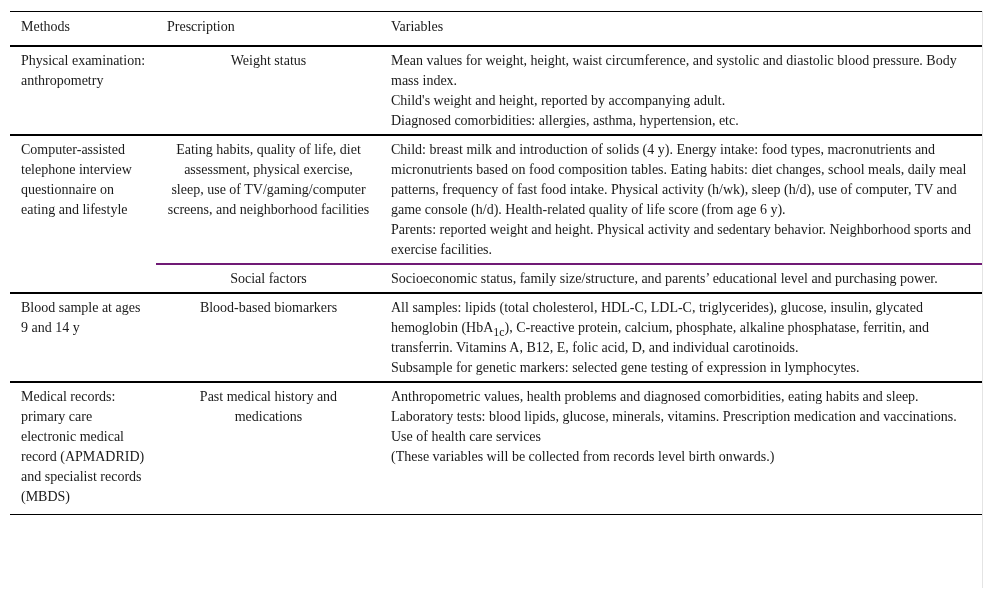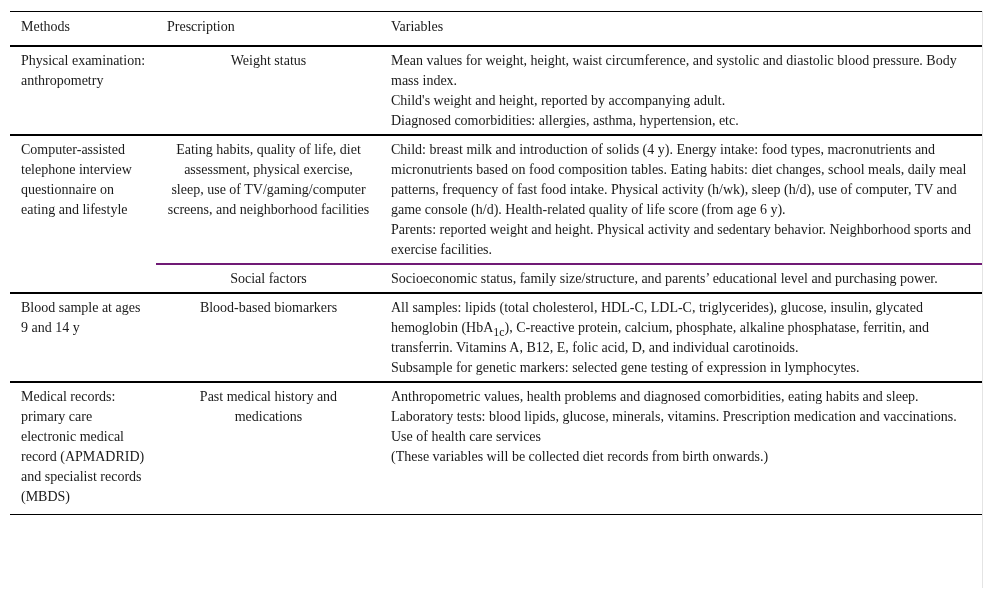--- a/index.html
+++ b/index.html
@@ -60,17 +60,17 @@
       <td>
         <span class="line"><span class="it">All samples:</span><span> lipids (total cholesterol, HDL-C, LDL-C, triglycerides), glucose, insulin, glycated hemoglobin (HbA</span><sub>1c</sub><span>), C-reactive protein, calcium, phosphate, alkaline phosphatase, ferritin, and transferrin. Vitamins A, B12, E, folic acid, D, and individual carotinoids.</span></span>
         <span class="line"><span class="it">Subsample for genetic markers:</span><span> selected gene testing of expression in lymphocytes.</span></span>
       </td>
     </tr>
     <tr class="sep">
       <td class="c1" style="padding-bottom:7px">Medical records: primary care electronic medical record (APMADRID) and specialist records (MBDS)</td>
       <td class="c2">Past medical history and medications</td>
       <td>
         <span class="line">Anthropometric values, health problems and diagnosed comorbidities, eating habits and sleep. Laboratory tests: blood lipids, glucose, minerals, vitamins. Prescription medication and vaccinations. Use of health care services</span>
-        <span class="line">(These variables will be collected diet records from birth onwards.)</span>
+        <span class="line">(These variables will be collected from records level birth onwards.)</span>
       </td>
     </tr>
   </tbody>
 </table>
 
 </body></html>

